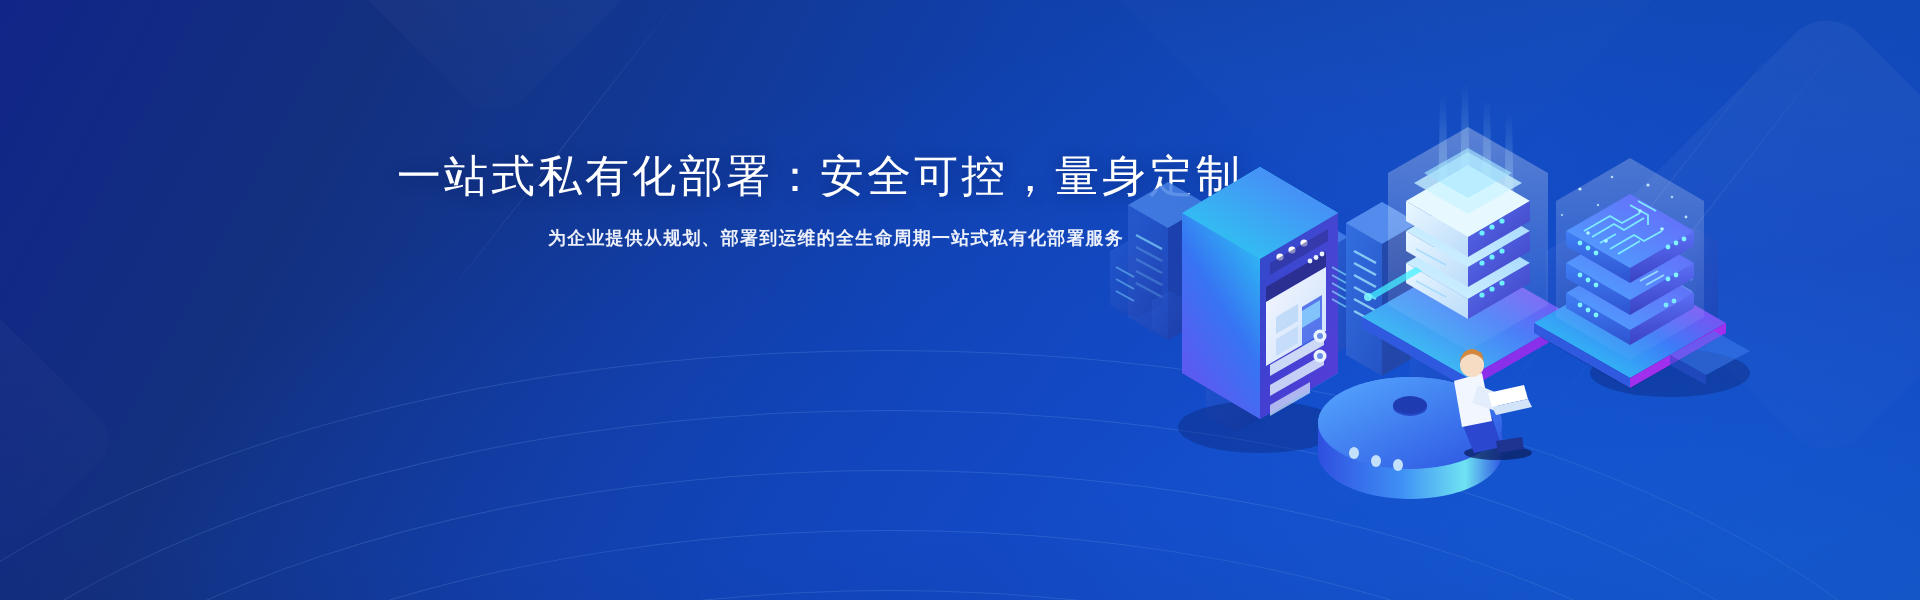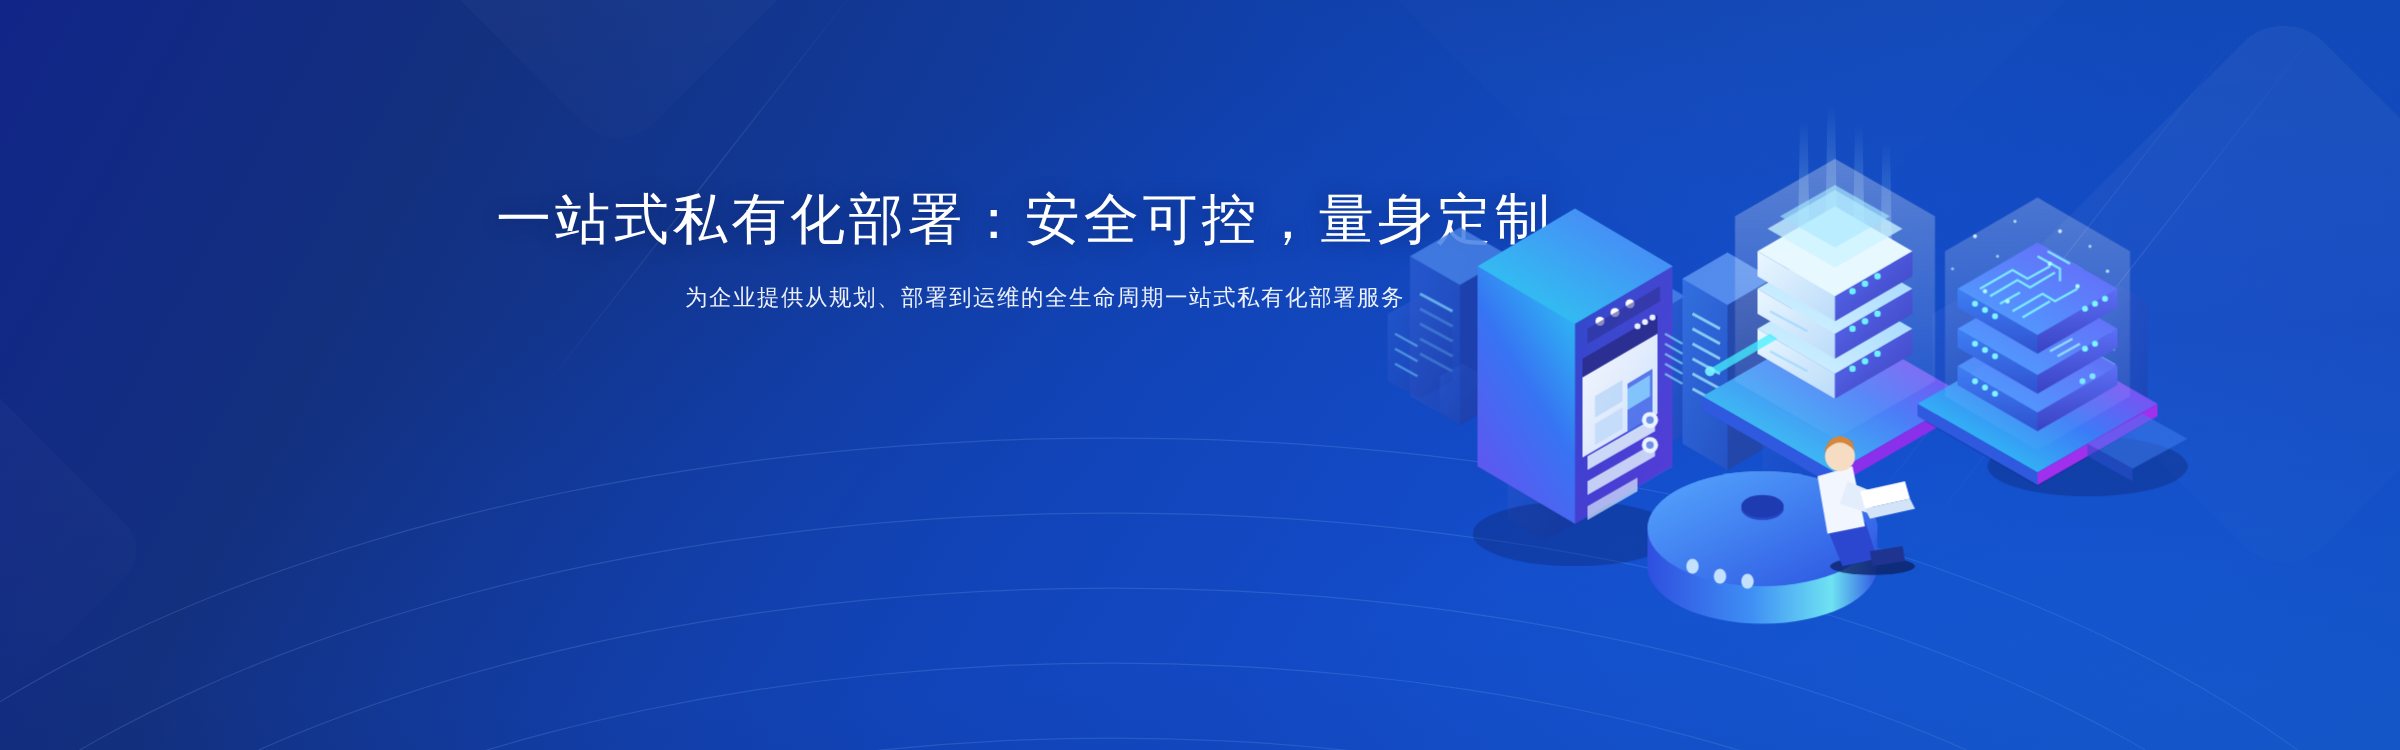--- a/index.html
+++ b/index.html
@@ -73,21 +73,21 @@
     font-weight:400;
     letter-spacing:3px;
     text-shadow:0 2px 16px rgba(4,20,70,.45);
     white-space:nowrap;
   }
   .subline{
     margin-top:22px;
     color:rgba(255,255,255,.92);
     font-size:18px;
     line-height:1.6;
-    font-weight:400;
+    font-weight:700;
     letter-spacing:1.2px;
     white-space:nowrap;
     margin-left:32px;
   }
 
   
   .illustration{
     position:absolute;
     right:170px; bottom:105px;
     width:640px; height:440px;

